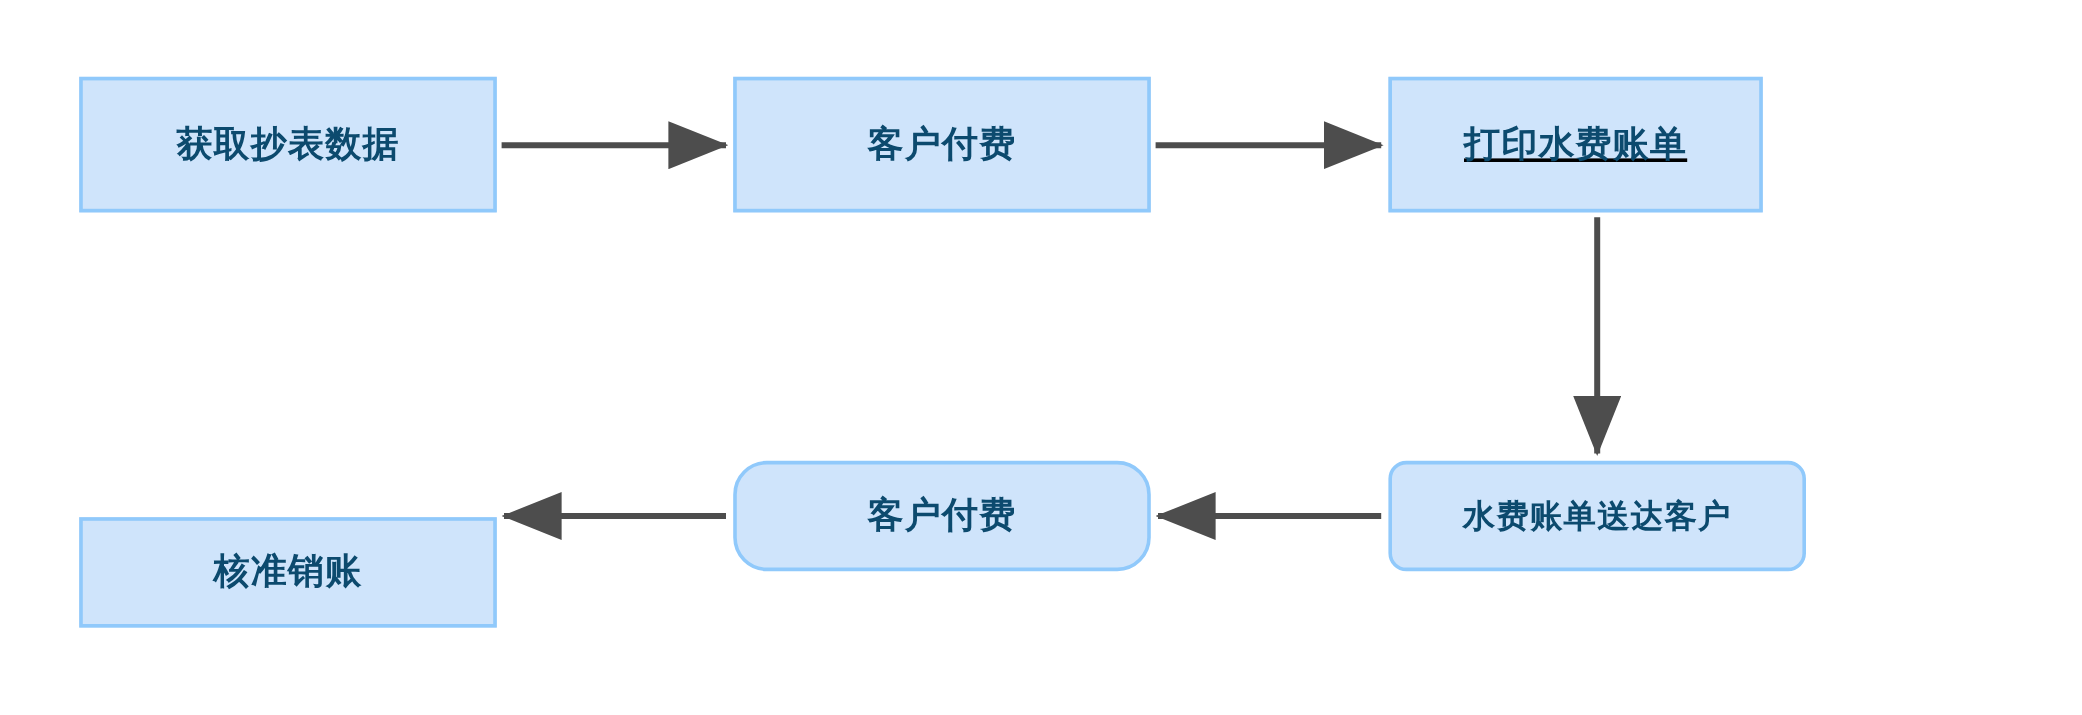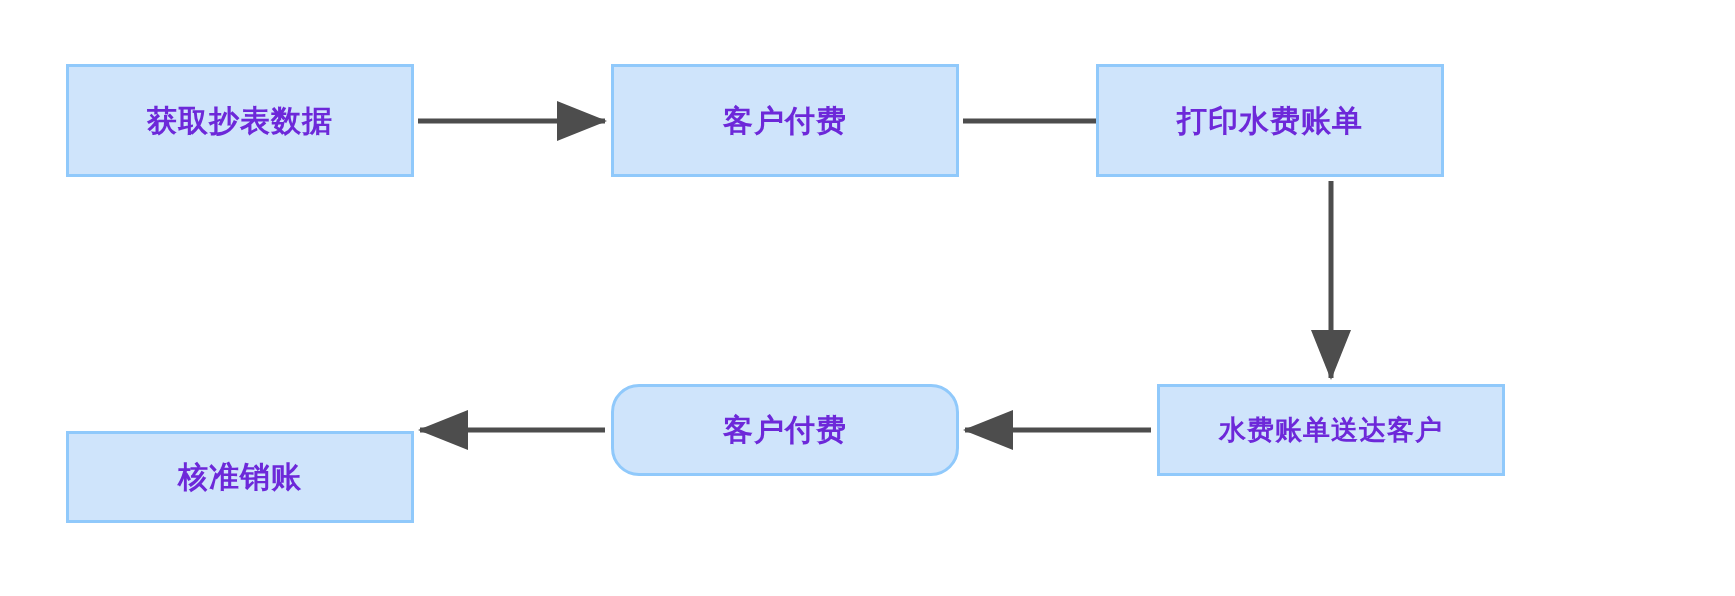--- a/index.html
+++ b/index.html
@@ -22,21 +22,21 @@
     box-sizing: border-box;
     background: #cfe4fb;
     border: 3px solid #90c9fb;
     display: flex;
     align-items: center;
     justify-content: center;
   }
   .node-label {
     font-size: 30px;
     font-weight: bold;
-    color: #6d28d9;
+    color: #0c4a6e;
     letter-spacing: 1px;
     line-height: 1.2;
     white-space: nowrap;
     text-align: center;
   }
   .node-label.small {
     font-size: 27px;
   }
   #edges {
     position: absolute;
@@ -81,25 +81,25 @@
   </svg>
 
   <div class="node" style="left:66px; top:64px; width:348px; height:113px;">
     <span class="node-label">获取抄表数据</span>
   </div>
 
   <div class="node" style="left:611px; top:64px; width:348px; height:113px;">
     <span class="node-label">客户付费</span>
   </div>
 
-  <div class="node" style="left:1096px; top:64px; width:348px; height:113px;">
+  <div class="node" style="left:1157px; top:64px; width:312px; height:113px;text-decoration:underline;">
     <span class="node-label">打印水费账单</span>
   </div>
 
-  <div class="node" style="left:1157px; top:384px; width:348px; height:92px;">
+  <div class="node" style="left:1157px; top:384px; width:348px; height:92px;border-radius:15px;">
     <span class="node-label small">水费账单送达客户</span>
   </div>
 
   <div class="node" style="left:611px; top:384px; width:348px; height:92px;border-radius:28px;">
     <span class="node-label">客户付费</span>
   </div>
 
   <div class="node" style="left:66px; top:384px; width:348px; height:92px;margin-top:47px;">
     <span class="node-label">核准销账</span>
   </div>

